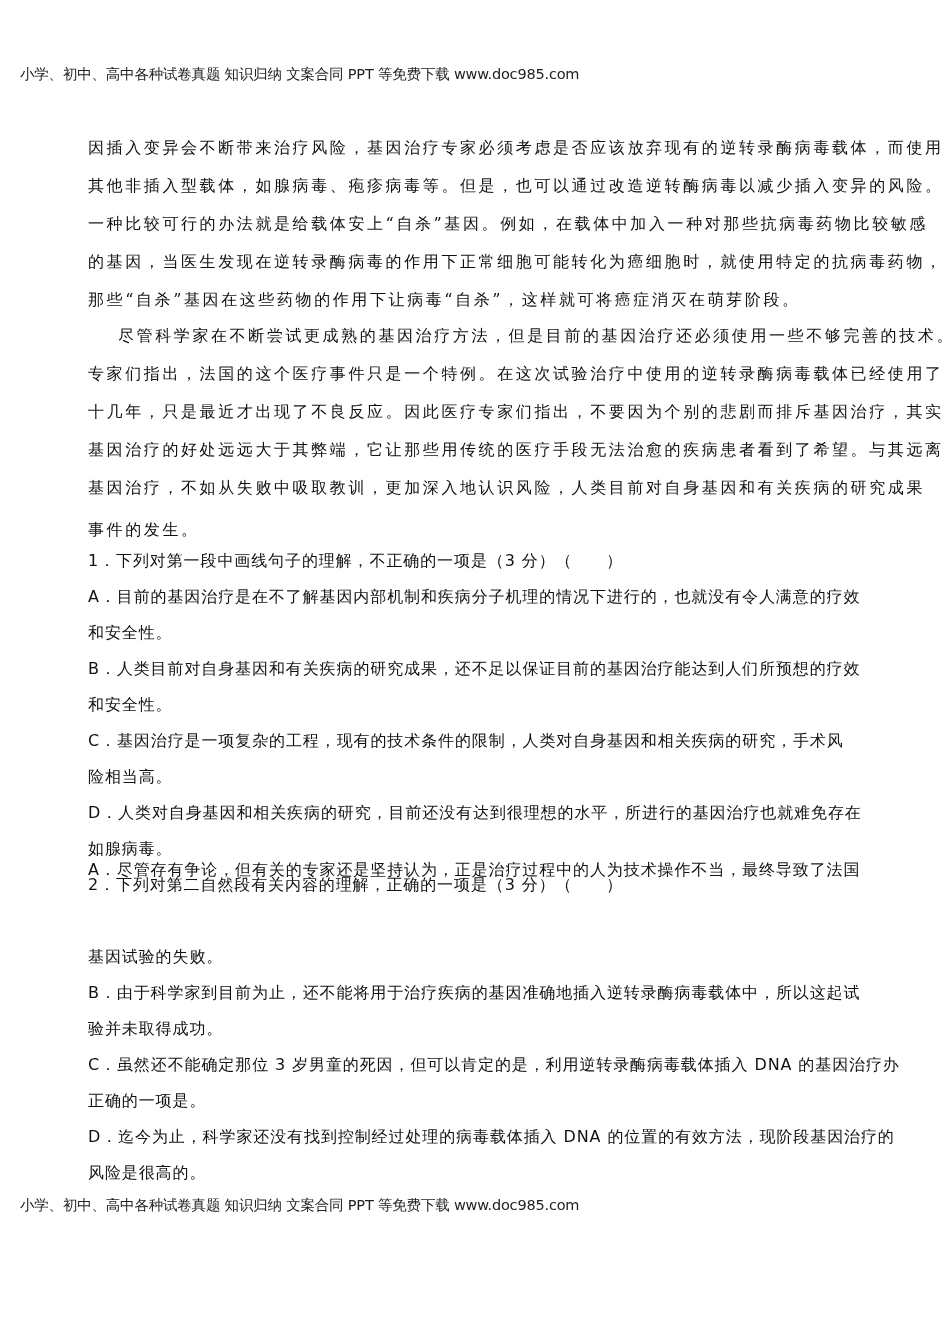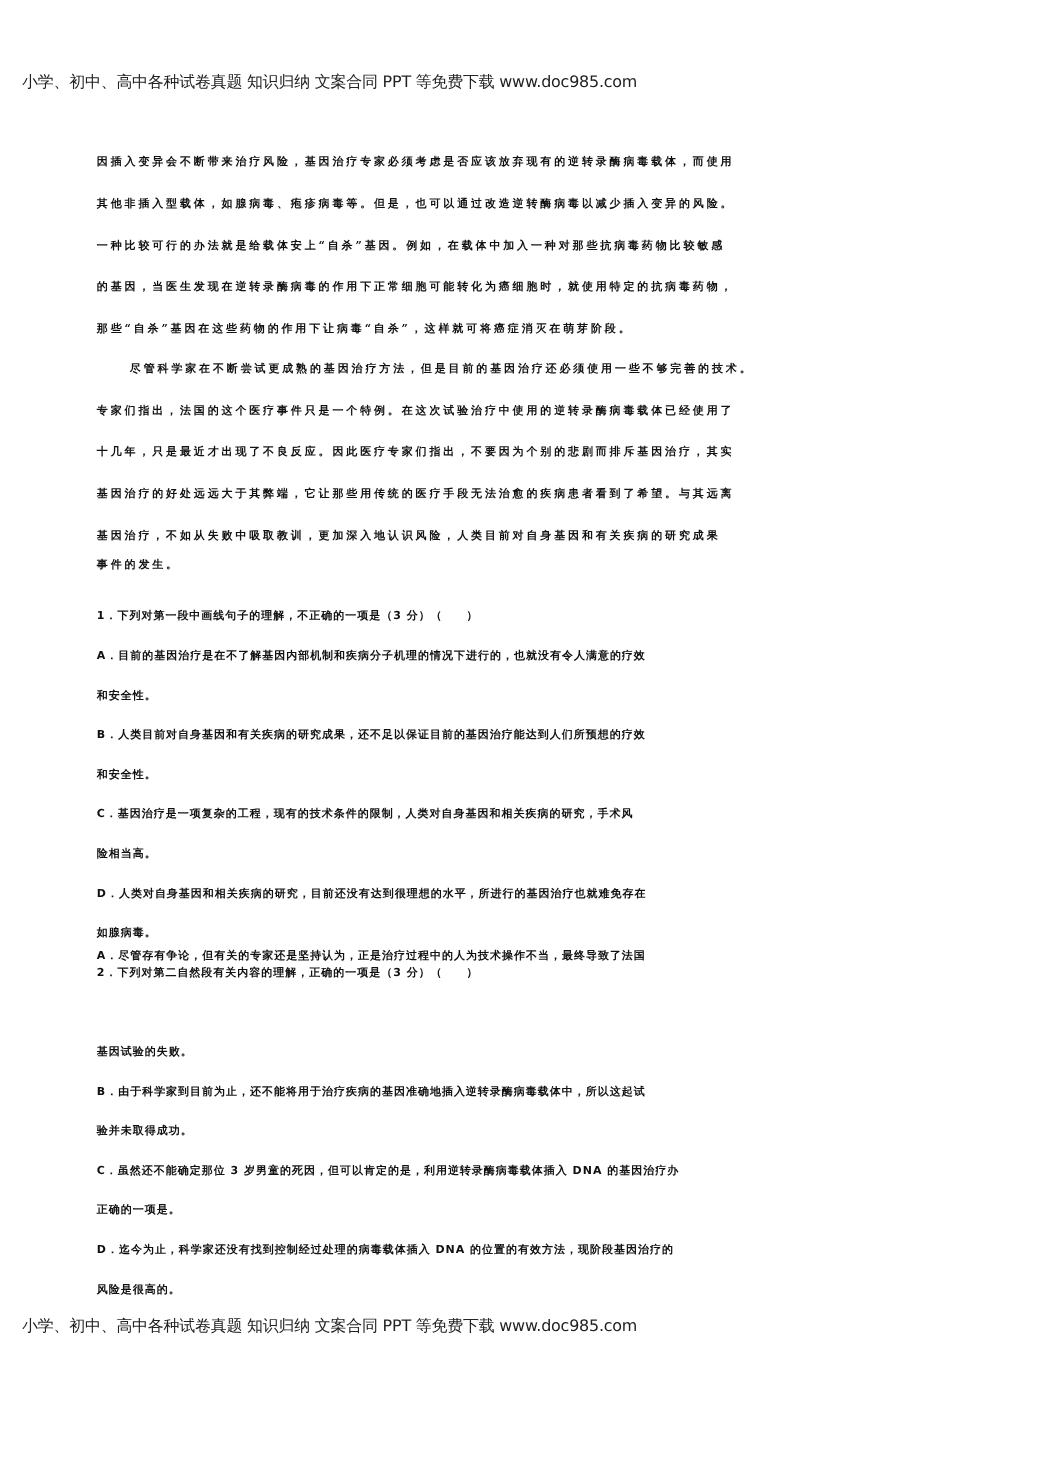--- a/index.html
+++ b/index.html
@@ -7,21 +7,21 @@
     .header, .footer {
       position: absolute; left: 0; width: 950px; text-align: left;
       font-family: "DejaVu Sans", sans-serif; font-size: 14.5px; color: #222;
       letter-spacing: -0.2px;
       margin-left: 20px;
     }
     .header { top: 65px; }
     .footer { top: 1196px; }
     .line {
       position: absolute; left: 88px; white-space: nowrap;
-      font-size: 10px; line-height: 20px; color: #111; font-weight: bold;
+      font-size: 16px; line-height: 20px; color: #111;
     }
     .serif { font-family: "DejaVu Serif", serif; letter-spacing: 2.6px; }
     .sans { font-family: "DejaVu Sans", sans-serif; letter-spacing: 0.9px; }
     .indent { left: 118px; text-align: center; }
   </style>
 </head>
 <body>
 
 <div class="header">小学、初中、高中各种试卷真题 知识归纳 文案合同 PPT 等免费下载   www.doc985.com</div>
 
@@ -29,21 +29,21 @@
   <div class="line serif" style="top:138px">因插入变异会不断带来治疗风险，基因治疗专家必须考虑是否应该放弃现有的逆转录酶病毒载体，而使用</div>
   <div class="line serif" style="top:176px">其他非插入型载体，如腺病毒、疱疹病毒等。但是，也可以通过改造逆转酶病毒以减少插入变异的风险。</div>
   <div class="line serif" style="top:214px">一种比较可行的办法就是给载体安上“自杀”基因。例如，在载体中加入一种对那些抗病毒药物比较敏感</div>
   <div class="line serif" style="top:252px">的基因，当医生发现在逆转录酶病毒的作用下正常细胞可能转化为癌细胞时，就使用特定的抗病毒药物，</div>
   <div class="line serif" style="top:290px">那些“自杀”基因在这些药物的作用下让病毒“自杀”，这样就可将癌症消灭在萌芽阶段。</div>
   <div class="line serif indent" style="top:326px">尽管科学家在不断尝试更成熟的基因治疗方法，但是目前的基因治疗还必须使用一些不够完善的技术。</div>
   <div class="line serif" style="top:364px">专家们指出，法国的这个医疗事件只是一个特例。在这次试验治疗中使用的逆转录酶病毒载体已经使用了</div>
   <div class="line serif" style="top:402px">十几年，只是最近才出现了不良反应。因此医疗专家们指出，不要因为个别的悲剧而排斥基因治疗，其实</div>
   <div class="line serif" style="top:440px">基因治疗的好处远远大于其弊端，它让那些用传统的医疗手段无法治愈的疾病患者看到了希望。与其远离</div>
   <div class="line serif" style="top:478px">基因治疗，不如从失败中吸取教训，更加深入地认识风险，人类目前对自身基因和有关疾病的研究成果</div>
-  <div class="line serif" style="top:504px">事件的发生。</div>
+  <div class="line serif" style="top:520px">事件的发生。</div>
 </div>
 
 <div>
   <div class="line sans" style="top:551px">1．下列对第一段中画线句子的理解，不正确的一项是（3 分）（　　）</div>
   <div class="line sans" style="top:587px">A．目前的基因治疗是在不了解基因内部机制和疾病分子机理的情况下进行的，也就没有令人满意的疗效</div>
   <div class="line sans" style="top:623px">和安全性。</div>
   <div class="line sans" style="top:659px">B．人类目前对自身基因和有关疾病的研究成果，还不足以保证目前的基因治疗能达到人们所预想的疗效</div>
   <div class="line sans" style="top:695px">和安全性。</div>
   <div class="line sans" style="top:731px">C．基因治疗是一项复杂的工程，现有的技术条件的限制，人类对自身基因和相关疾病的研究，手术风</div>
   <div class="line sans" style="top:767px">险相当高。</div>

